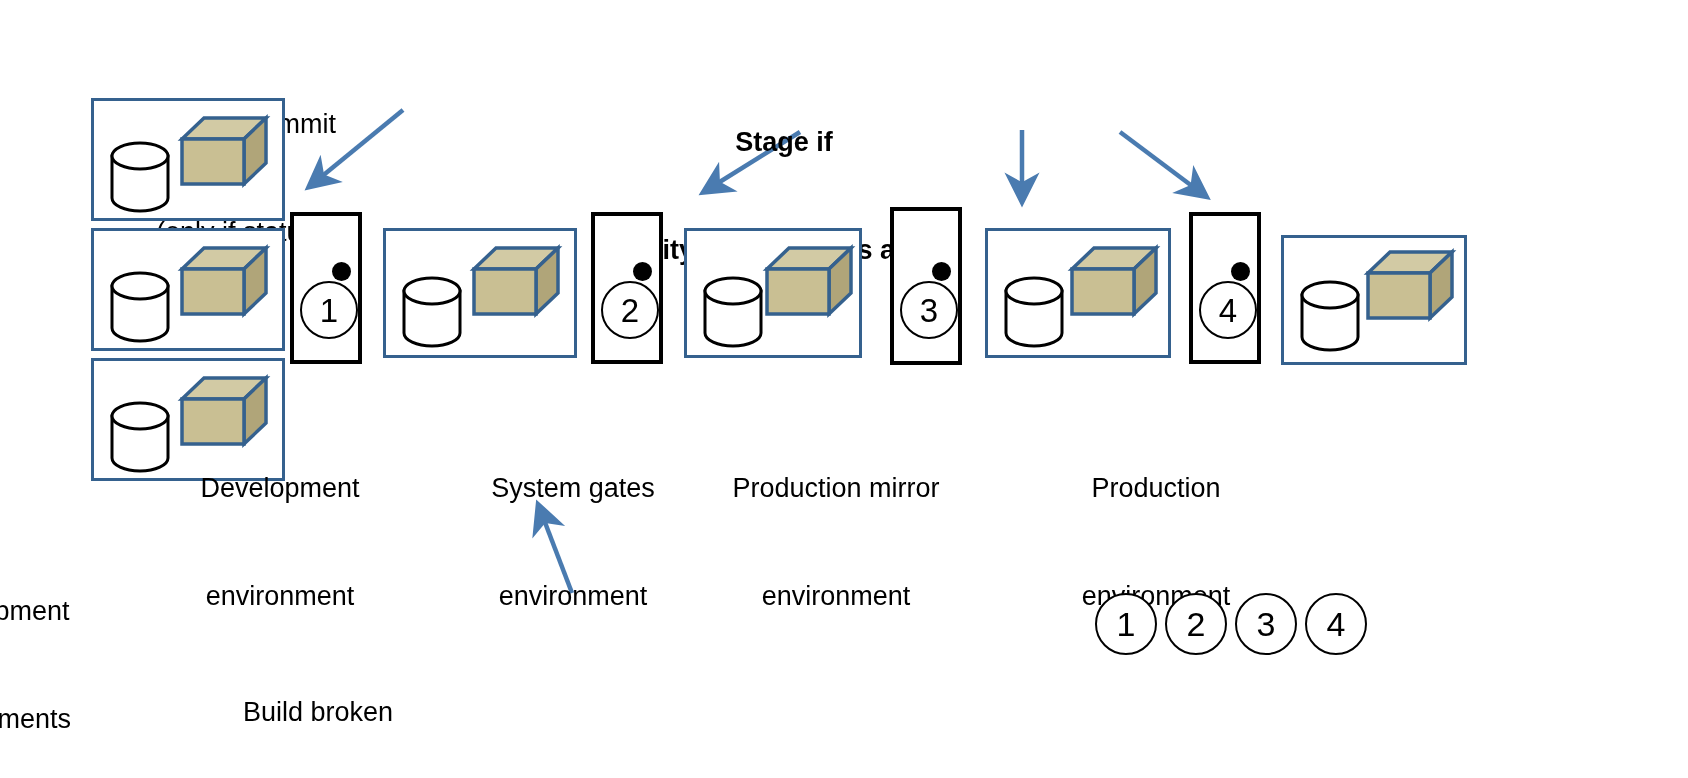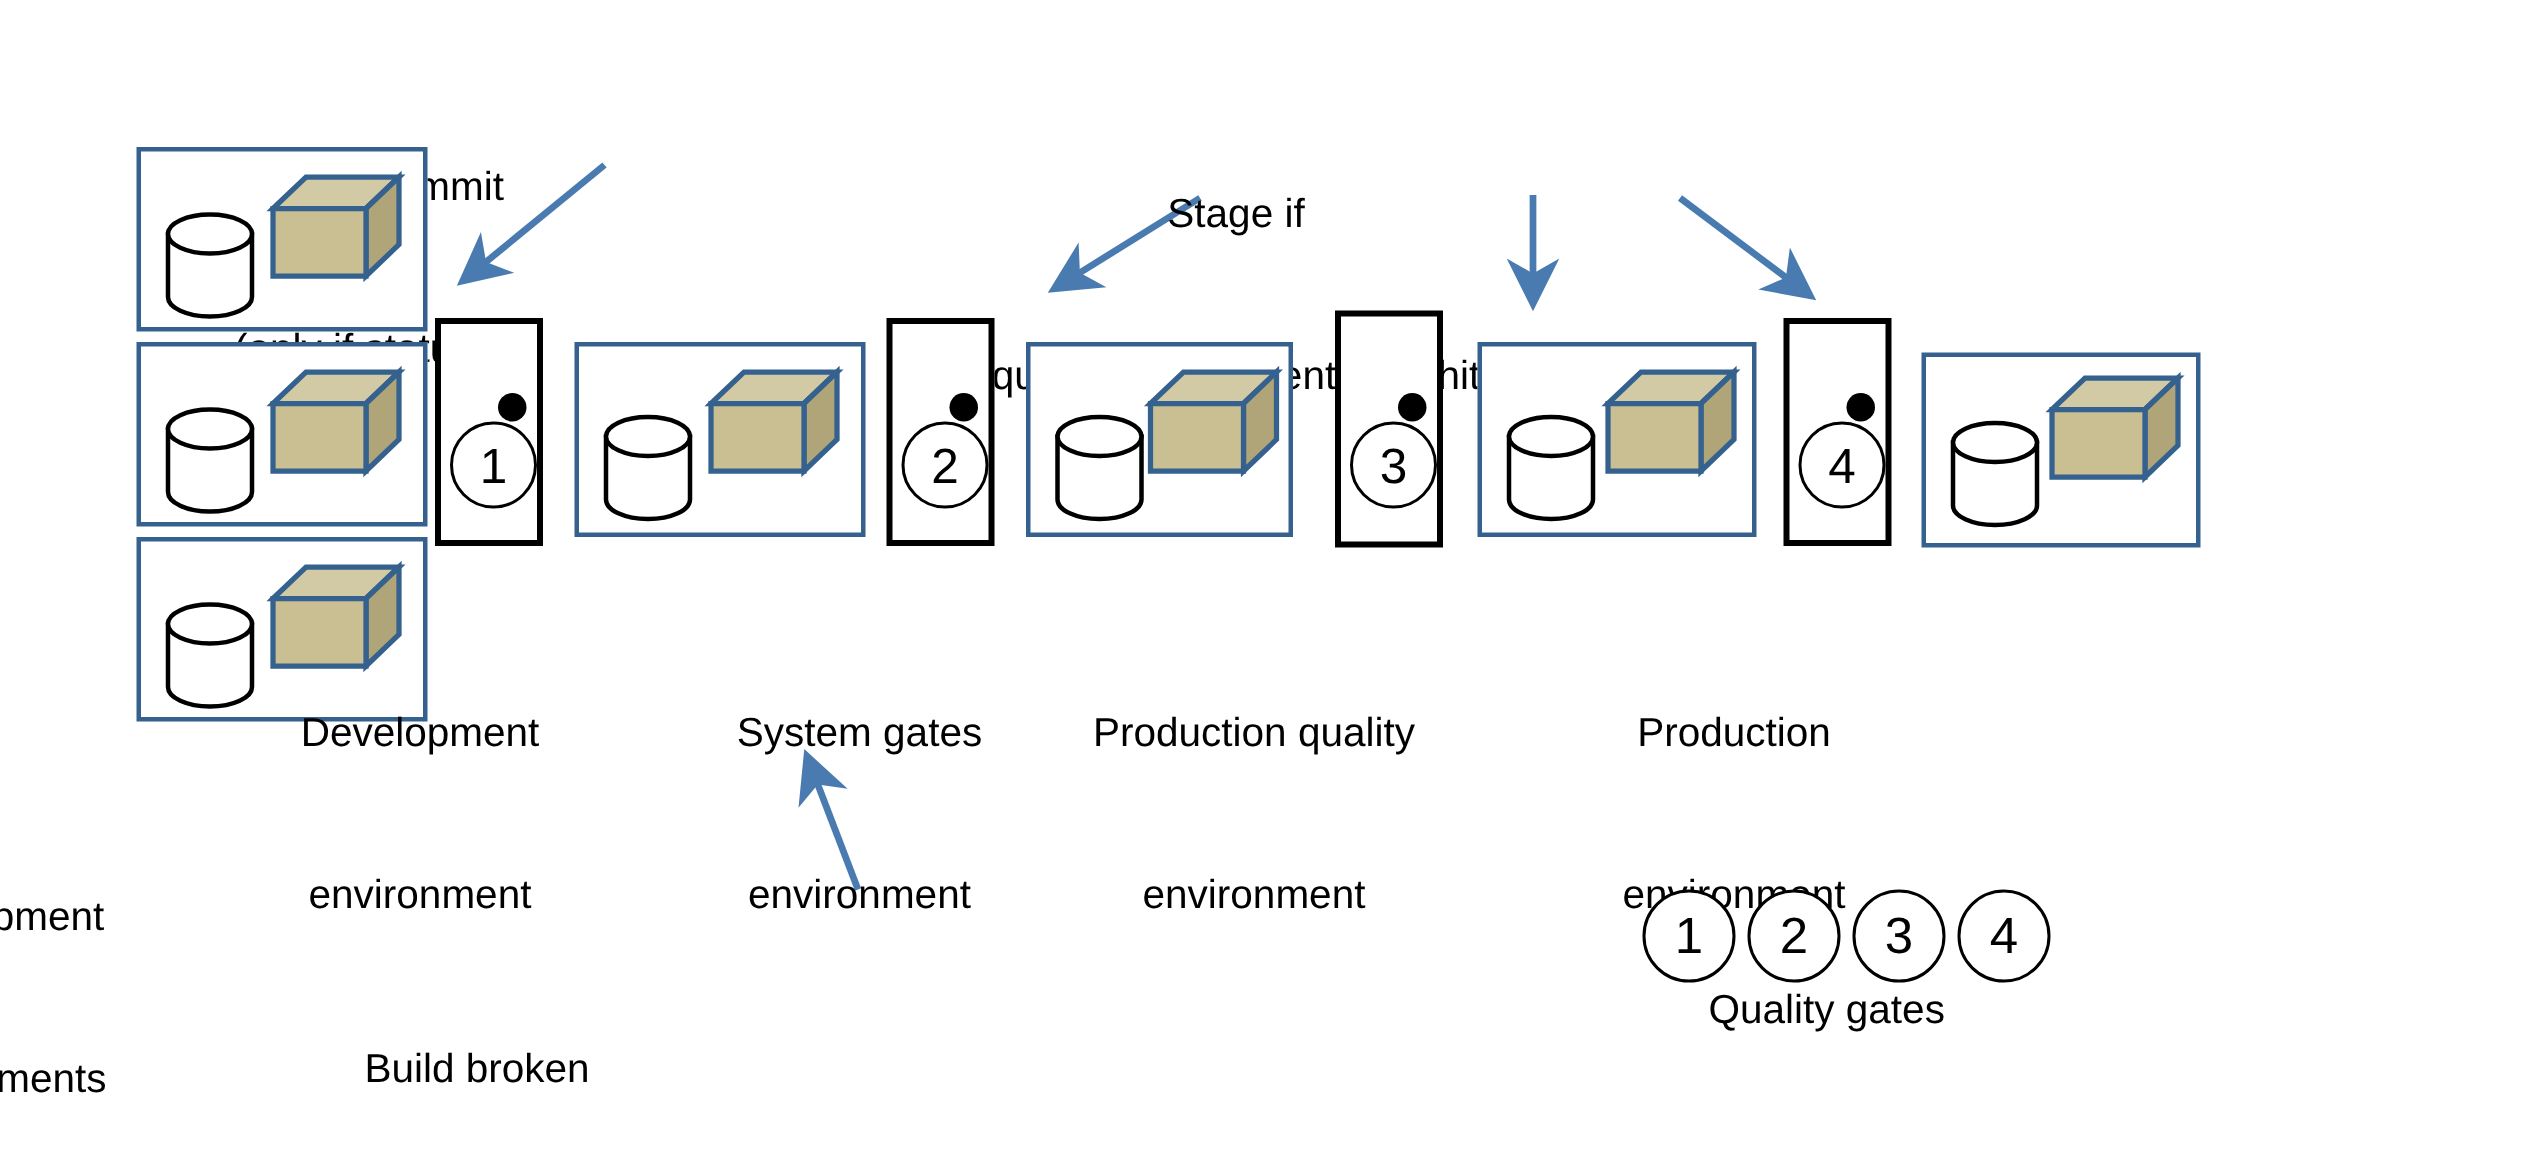--- a/index.html
+++ b/index.html
@@ -83,21 +83,21 @@
     <line x1="1120" y1="132" x2="1200" y2="192" stroke="#4a7bb0" stroke-width="4.5" marker-end="url(#ah)"></line>
 
     <line x1="572" y1="593" x2="541" y2="512" stroke="#4a7bb0" stroke-width="4.5" marker-end="url(#ah)"></line>
   </svg>
 
   <div class="txt ctr" style="left:468px;top:34px;width:420px;margin-left:-210px;">
     <div>VCS Commit</div>
     <div>(only if status ok)</div>
   </div>
 
-  <div class="txt ctr" style="left:1104px;top:52px;width:560px;margin-left:-280px;">
+  <div class="txt ctr" style="left:1064px;top:52px;width:560px;margin-left:-280px;font-weight:bold;">
     <div>Stage if</div>
     <div>quality requirements are hit</div>
   </div>
 
   <div class="txt ctr" style="left:638px;top:622px;width:640px;margin-left:-320px;">
     <div>Build broken</div>
     
   </div>
 
   <div class="envbox" style="left:91px;top:98px;width:194px;height:123px;">
@@ -203,21 +203,21 @@
       <ellipse cx="31" cy="13" rx="28" ry="13" fill="#ffffff" stroke="#000" stroke-width="3"></ellipse>
     </svg>
     <svg class="cube" style="left:80px;top:12px;width:92px;height:78px;" viewBox="0 0 92 78">
       <polygon points="4,26 26,5 88,5 66,26" fill="#d2caa4" stroke="#35618e" stroke-width="3.5"></polygon>
       <polygon points="66,26 88,5 88,50 66,71" fill="#b0a579" stroke="#35618e" stroke-width="3.5"></polygon>
       <polygon points="4,26 66,26 66,71 4,71" fill="#c9bf93" stroke="#35618e" stroke-width="3.5"></polygon>
     </svg>
   </div>
 
   <div class="txt ctr" style="left:1066px;top:398px;width:460px;margin-left:-230px;">
-    <div>Production quality</div>
+    <div>Production mirror</div>
     <div>environment</div>
   </div>
 
   <div class="gatebox" style="left:1189px;top:212px;width:72px;height:152px;">
     <div class="gatedot" style="left:38px;top:46px;"></div>
     <div class="gatecircle" style="left:6px;top:65px;">
       <span>4</span>
     </div>
   </div>
 
@@ -244,16 +244,15 @@
     </div>
     <div class="legend-circle" style="left:70px;top:0px;">
       <span>2</span>
     </div>
     <div class="legend-circle" style="left:140px;top:0px;">
       <span>3</span>
     </div>
     <div class="legend-circle" style="left:210px;top:0px;">
       <span>4</span>
     </div>
-    <div class="txt" style="left:44px;top:62px;width:300px;text-align:left;">Quality gates</div>
   </div>
 
 </div>
 
 </body></html>

